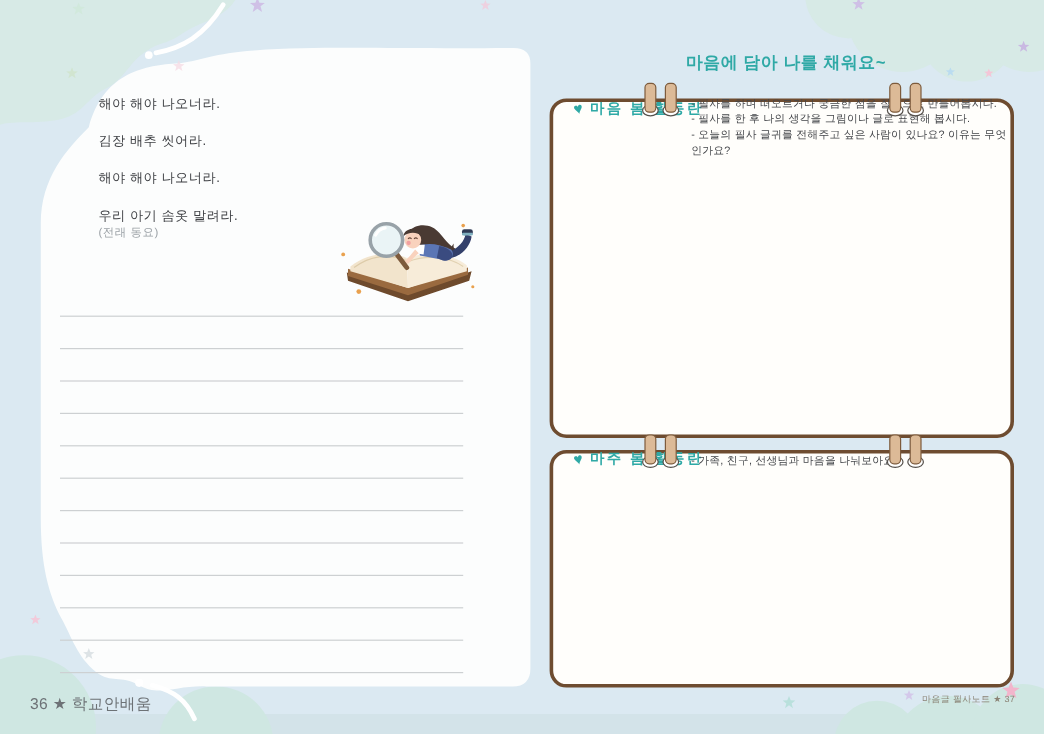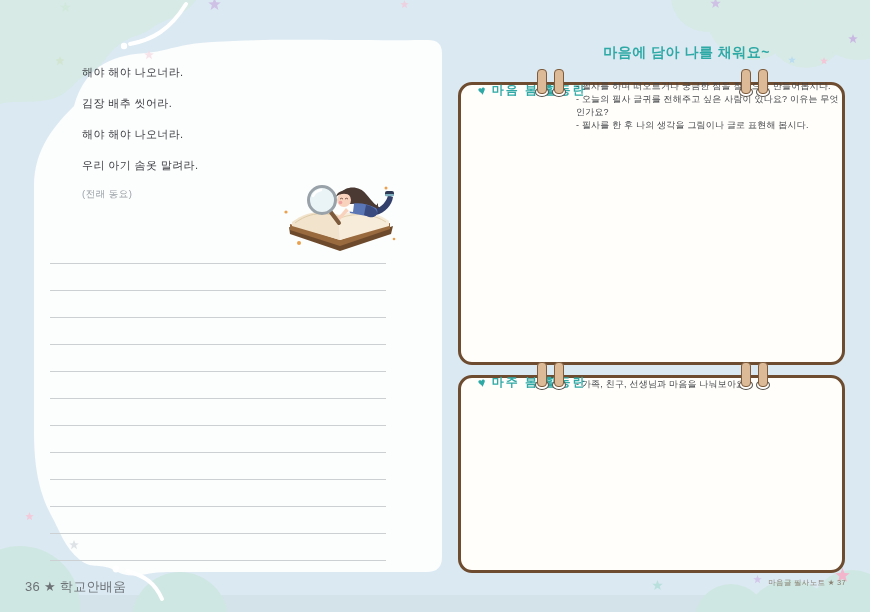--- a/index.html
+++ b/index.html
@@ -8,29 +8,29 @@
     --ring-outline:#7d5b3c; --text:#44464a; --muted:#9ba1a6;
     --rule:#cdd0d2; --footerL:#6d7276; --footerR:#8a8274; --page:#fcfdfd;
   }
   html,body{margin:0;padding:0;}
   body{font-family:"Liberation Sans","DejaVu Sans",sans-serif;}
   .canvas{position:relative;width:870px;height:612px;background:var(--bg);overflow:hidden;}
   .decor-svg{position:absolute;left:0;top:0;width:870px;height:612px;}
   .star{position:absolute;clip-path:polygon(50% 0%,63% 33%,98% 35%,70% 56%,80% 92%,50% 71%,20% 92%,30% 56%,2% 35%,37% 33%);}
   
   .poem{position:absolute;left:82px;top:66px;color:#3f4145;}
-  .poem p{margin:0 0 18px 0;font-size:11px;line-height:13px;letter-spacing:0.4px;font-weight:500;}
+  .poem p{margin:15px 0 18px 0;font-size:11px;line-height:13px;letter-spacing:0.4px;font-weight:500;}
   .attribution{position:absolute;left:82px;top:188px;font-size:9.5px;color:var(--muted);letter-spacing:0.5px;}
   .illustration{position:absolute;left:282px;top:182px;width:118px;height:72px;}
   .ruled{position:absolute;left:50px;top:237px;width:336px;}
   .rule{height:26px;border-bottom:1px solid var(--rule);}
   .footer-left{position:absolute;left:25px;top:578px;font-size:13px;color:var(--footerL);letter-spacing:0.3px;}
   .footer-right{position:absolute;right:24px;top:578px;font-size:7.5px;color:var(--footerR);letter-spacing:0.3px;}
   
-  .page-title{position:absolute;left:540px;top:44px;width:230px;text-align:right;
+  .page-title{position:absolute;left:540px;top:44px;width:230px;text-align:center;
     font-size:14px;font-weight:bold;color:var(--accent);letter-spacing:0.5px;}
   .notebook{position:absolute;width:387px;}
   .nb1{left:458px;top:69px;height:296px;}
   .nb2{left:458px;top:362px;height:211px;}
   .nb-box{position:absolute;left:0;top:13px;width:381px;background:#fffefb;
     border:3px solid var(--notebook-border);border-radius:14px;}
   .nb1 .nb-box{height:277px;}
   .nb2 .nb-box{height:192px;}
   .ring-hole{position:absolute;top:18px;width:12px;height:8px;background:#fff;
     border:1.5px solid #55504b;border-radius:50%;z-index:2;}
@@ -184,22 +184,22 @@
     <div class="ring-tab t1"></div>
     <div class="ring-tab t2"></div>
     <div class="ring-tab t3"></div>
     <div class="ring-tab t4"></div>
     <div class="nb-label">
       <span class="heart">♥</span>
       <span class="label-text">마음 봄 활동란</span>
     </div>
     <div class="nb-bullets">
       <div>- 필사를 하며 떠오르거나 궁금한 점을 질문으로 만들어봅시다.</div>
+      <div>- 필사를 한 후 나의 생각을 그림이나 글로 표현해 봅시다.</div>
       <div>- 오늘의 필사 글귀를 전해주고 싶은 사람이 있나요? 이유는 무엇인가요?</div>
-      <div>- 필사를 한 후 나의 생각을 그림이나 글로 표현해 봅시다.</div>
     </div>
   </div>
 
   <div class="notebook nb2">
     <div class="nb-box"></div>
     <div class="ring-hole h1"></div>
     <div class="ring-hole h2"></div>
     <div class="ring-hole h3"></div>
     <div class="ring-hole h4"></div>
     <div class="ring-tab t1"></div>

